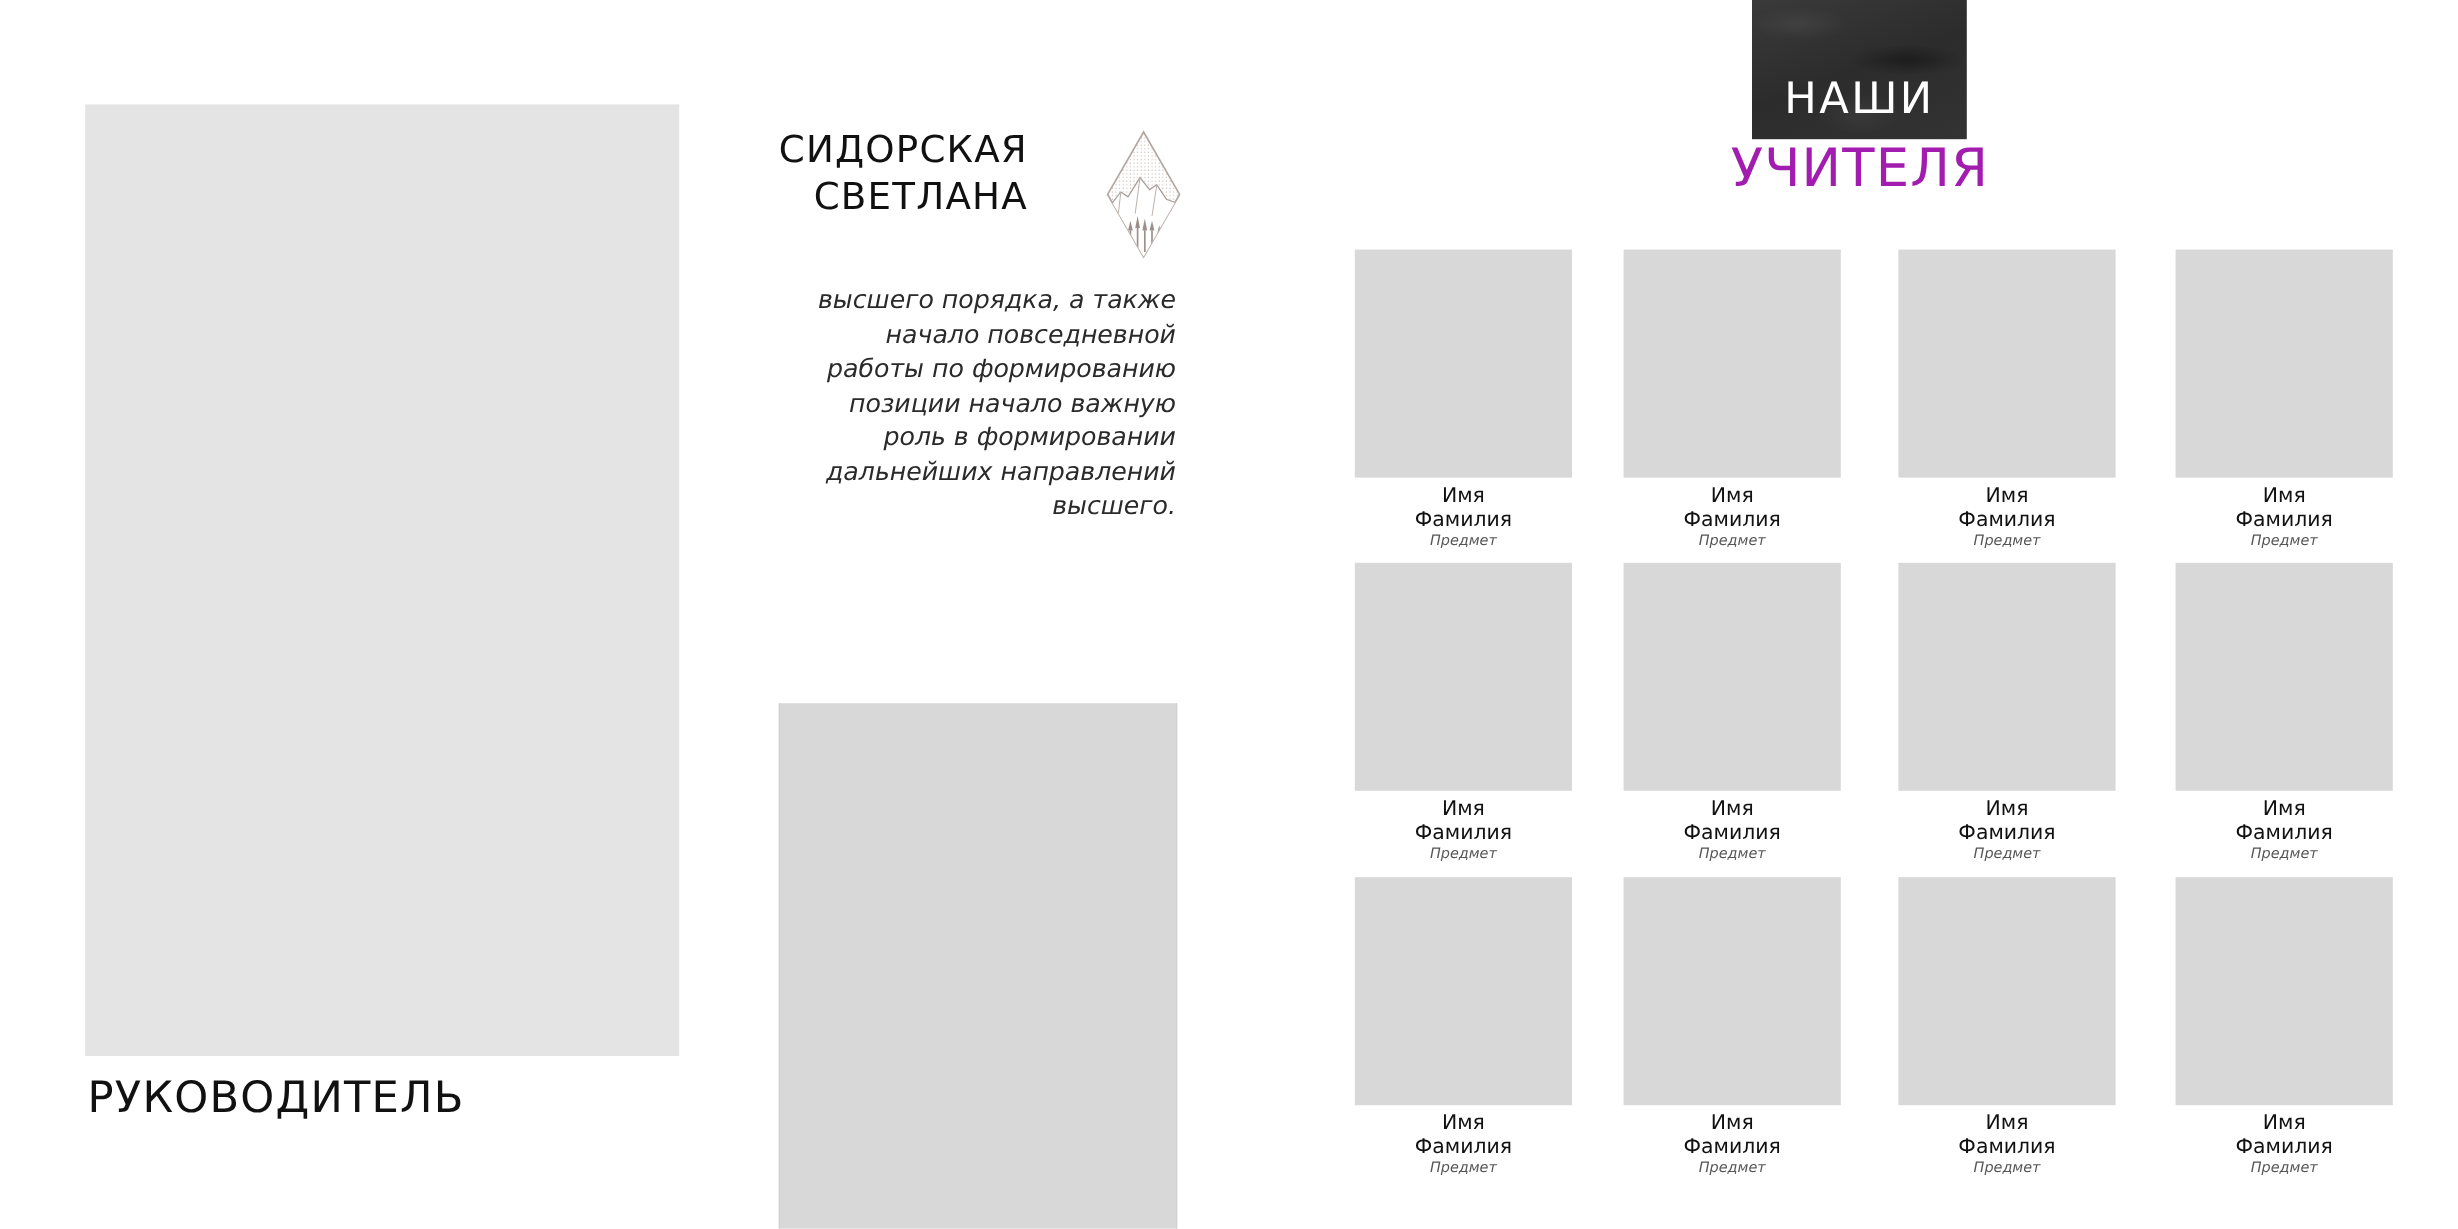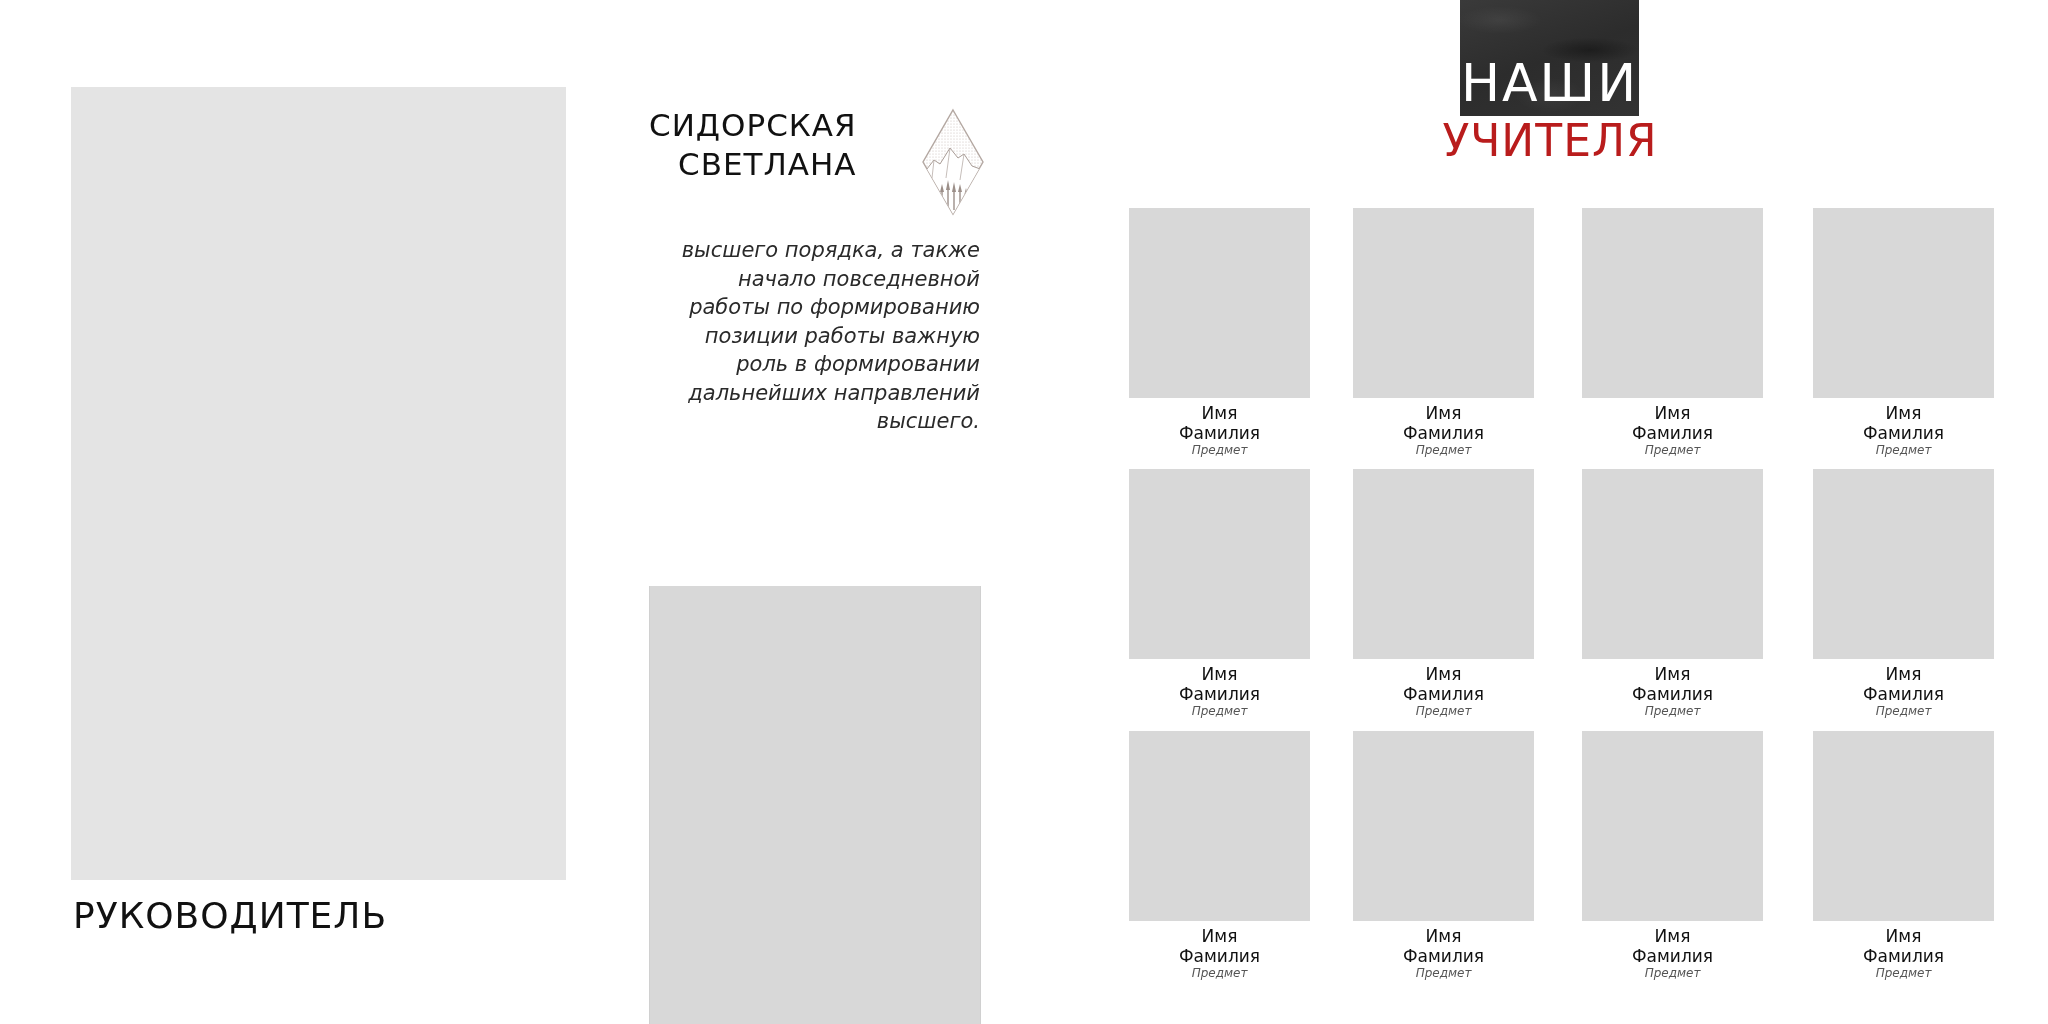--- a/index.html
+++ b/index.html
@@ -27,25 +27,25 @@
   .dark-block {
     left: 1460px; top: 0; width: 179px; height: 116px;
     background:
       radial-gradient(ellipse 60px 20px at 40px 20px, rgba(255,255,255,0.06), transparent 70%),
       radial-gradient(ellipse 70px 18px at 130px 50px, rgba(0,0,0,0.35), transparent 70%),
       radial-gradient(ellipse 50px 25px at 90px 95px, rgba(255,255,255,0.05), transparent 70%),
       linear-gradient(160deg, #3a3a3a 0%, #2c2c2c 50%, #333 100%);
   }
   .title-top {
     left: 1460px; top: 58px; width: 179px; text-align: center;
-    font-size: 52px; line-height: 50px; color: #ffffff; letter-spacing: 2px;
+    font-size: 36px; line-height: 50px; color: #ffffff; letter-spacing: 2px;
   }
   .title-bottom {
     left: 1420px; top: 116px; width: 260px; text-align: center;
-    font-size: 44px; line-height: 50px; color: #b91c1c; letter-spacing: 1px;
+    font-size: 44px; line-height: 50px; color: #a21caf; letter-spacing: 1px;
   }
   .teacher-card { position: absolute; width: 181px; padding-left: 24px; }
   .teacher-photo { width: 181px; height: 190px; background: #d8d8d8; }
   .teacher-first, .teacher-last {
     text-align: center; font-size: 17px; line-height: 20px; color: #111;
   }
   .teacher-first { margin-top: 5px; }
   .teacher-subject {
     text-align: center; font-size: 12px; line-height: 15px; font-style: italic; color: #555;
   }
@@ -94,21 +94,21 @@
           <rect x="45.4" y="86" width="1.2" height="12"></rect>
       </g>
     </g>
   </svg>
 </div>
 
 <div class="abs quote">
   <div>высшего порядка, а также</div>
   <div>начало повседневной</div>
   <div>работы по формированию</div>
-  <div>позиции работы важную</div>
+  <div>позиции начало важную</div>
   <div>роль в формировании</div>
   <div>дальнейших направлений</div>
   <div>высшего.</div>
 </div>
 
 <div class="abs ph-mid"></div>
 
 <div class="abs dark-block"></div>
 <div class="abs title-top">НАШИ</div>
 <div class="abs title-bottom">УЧИТЕЛЯ</div>

